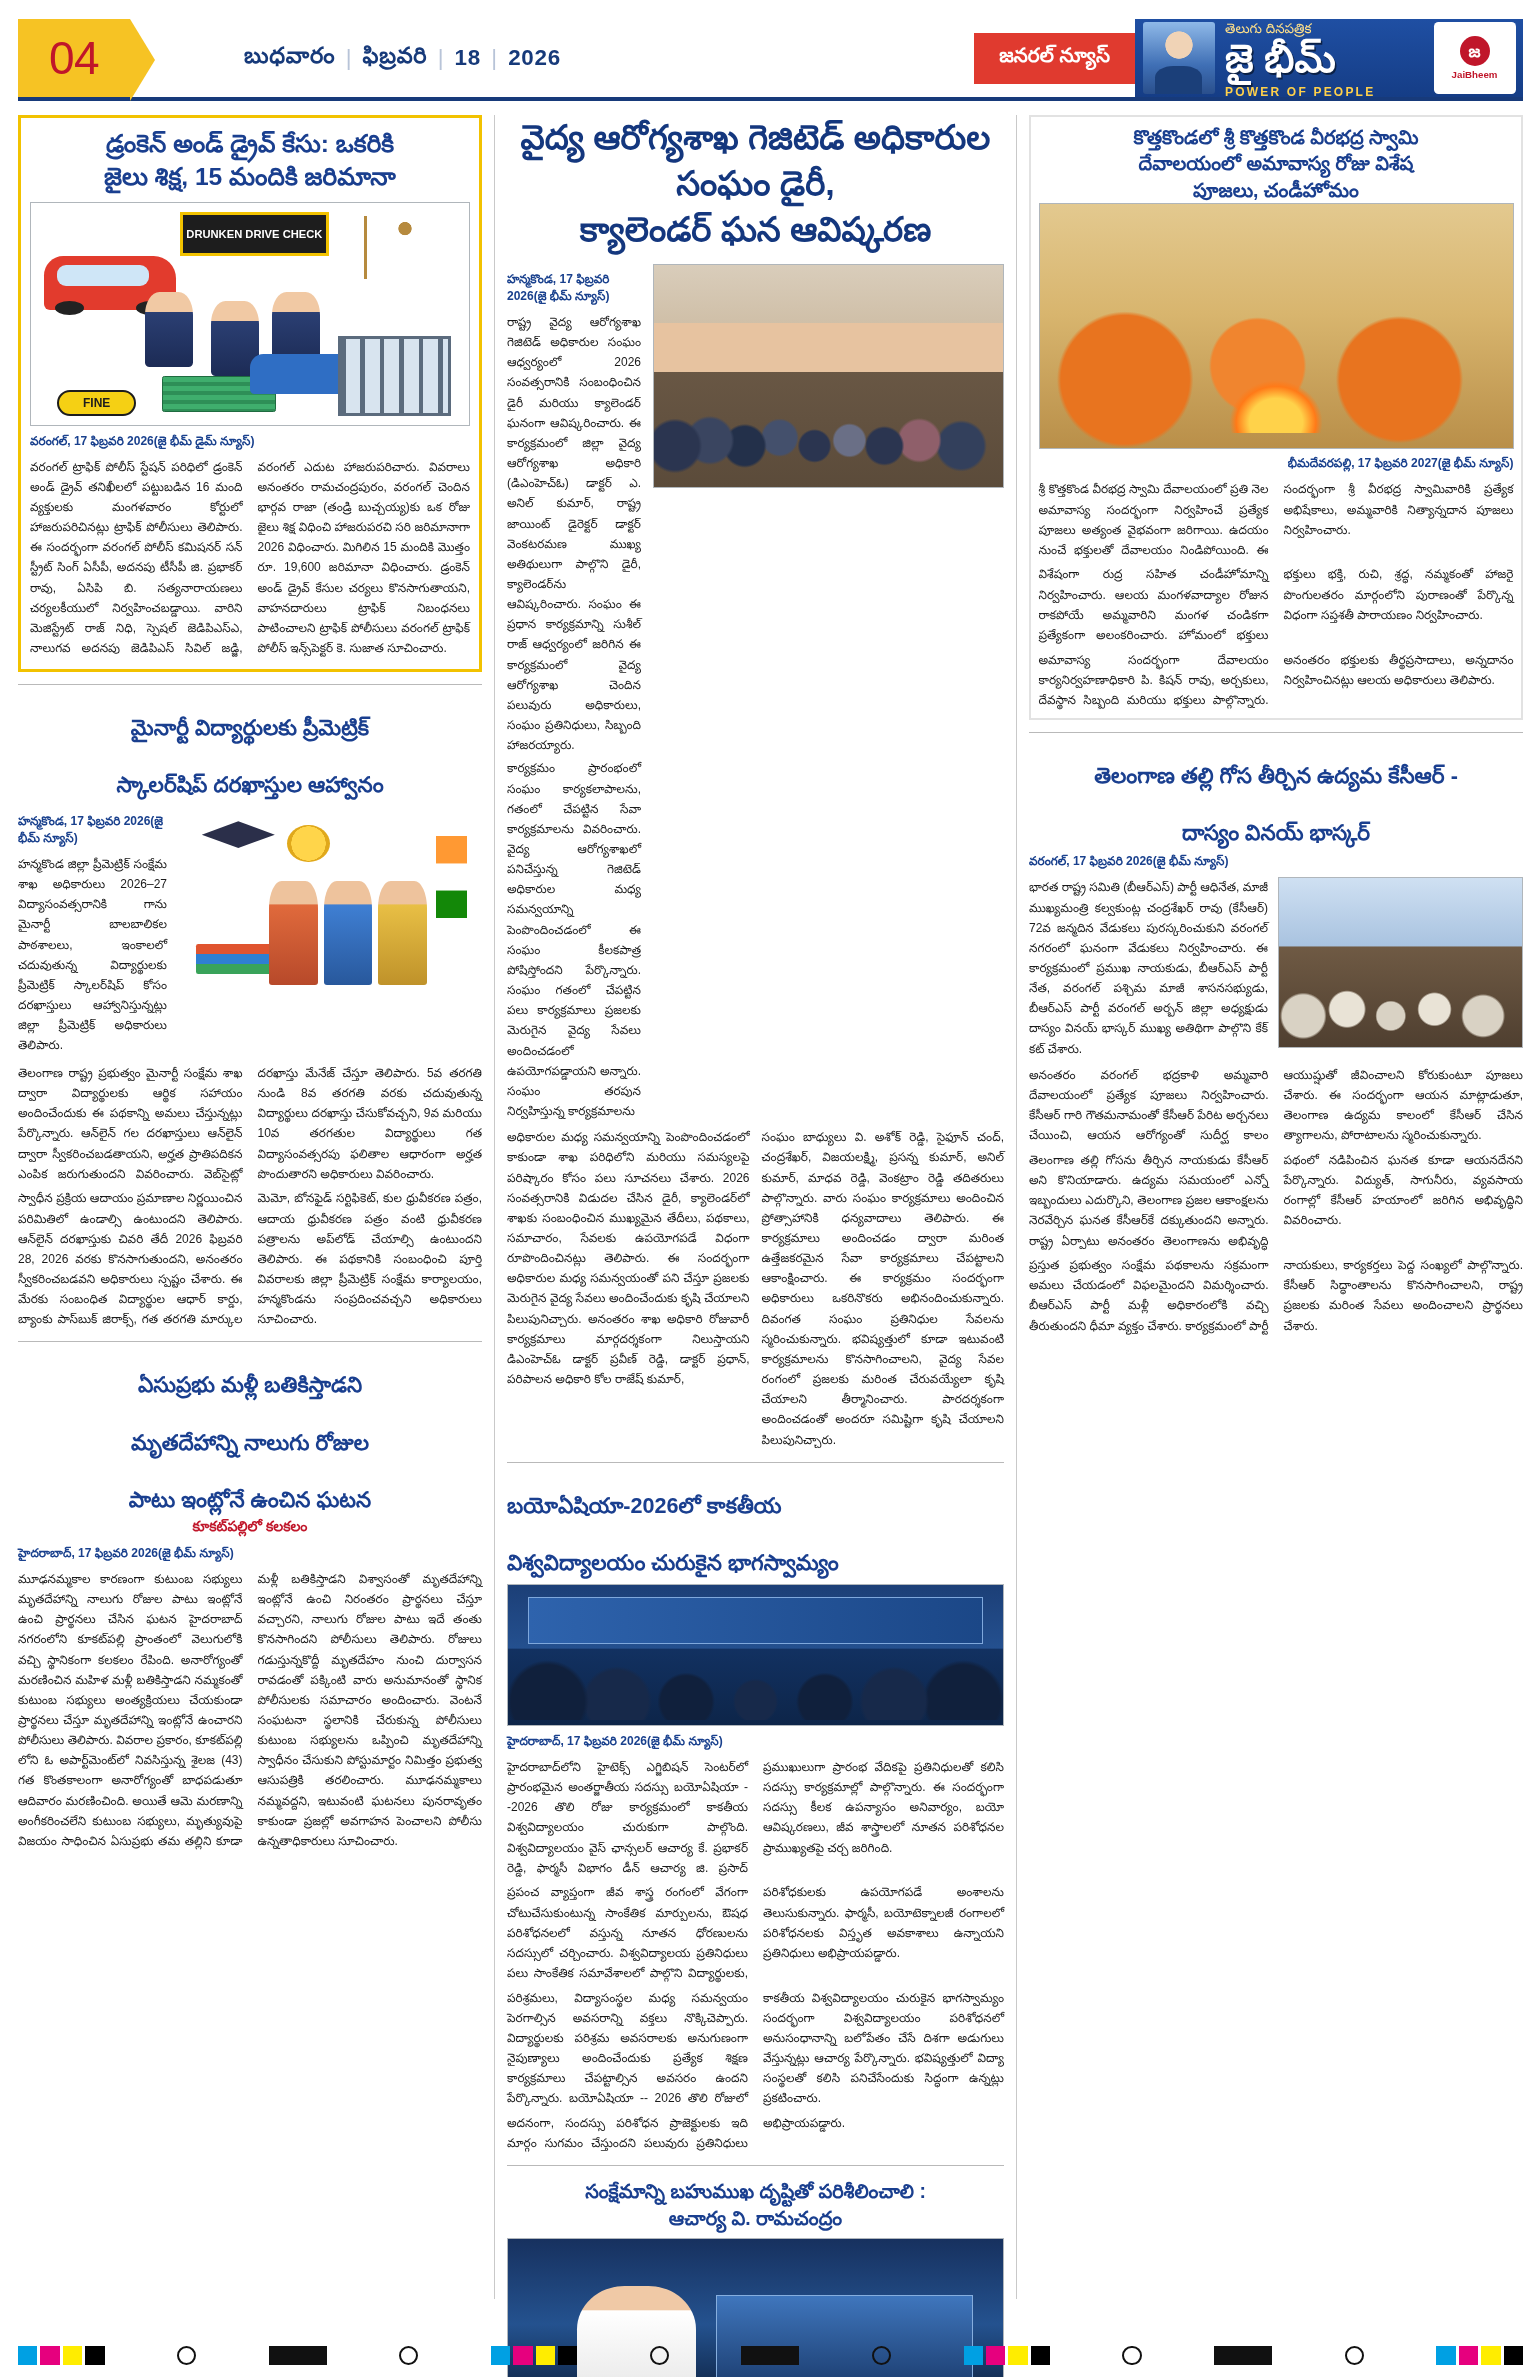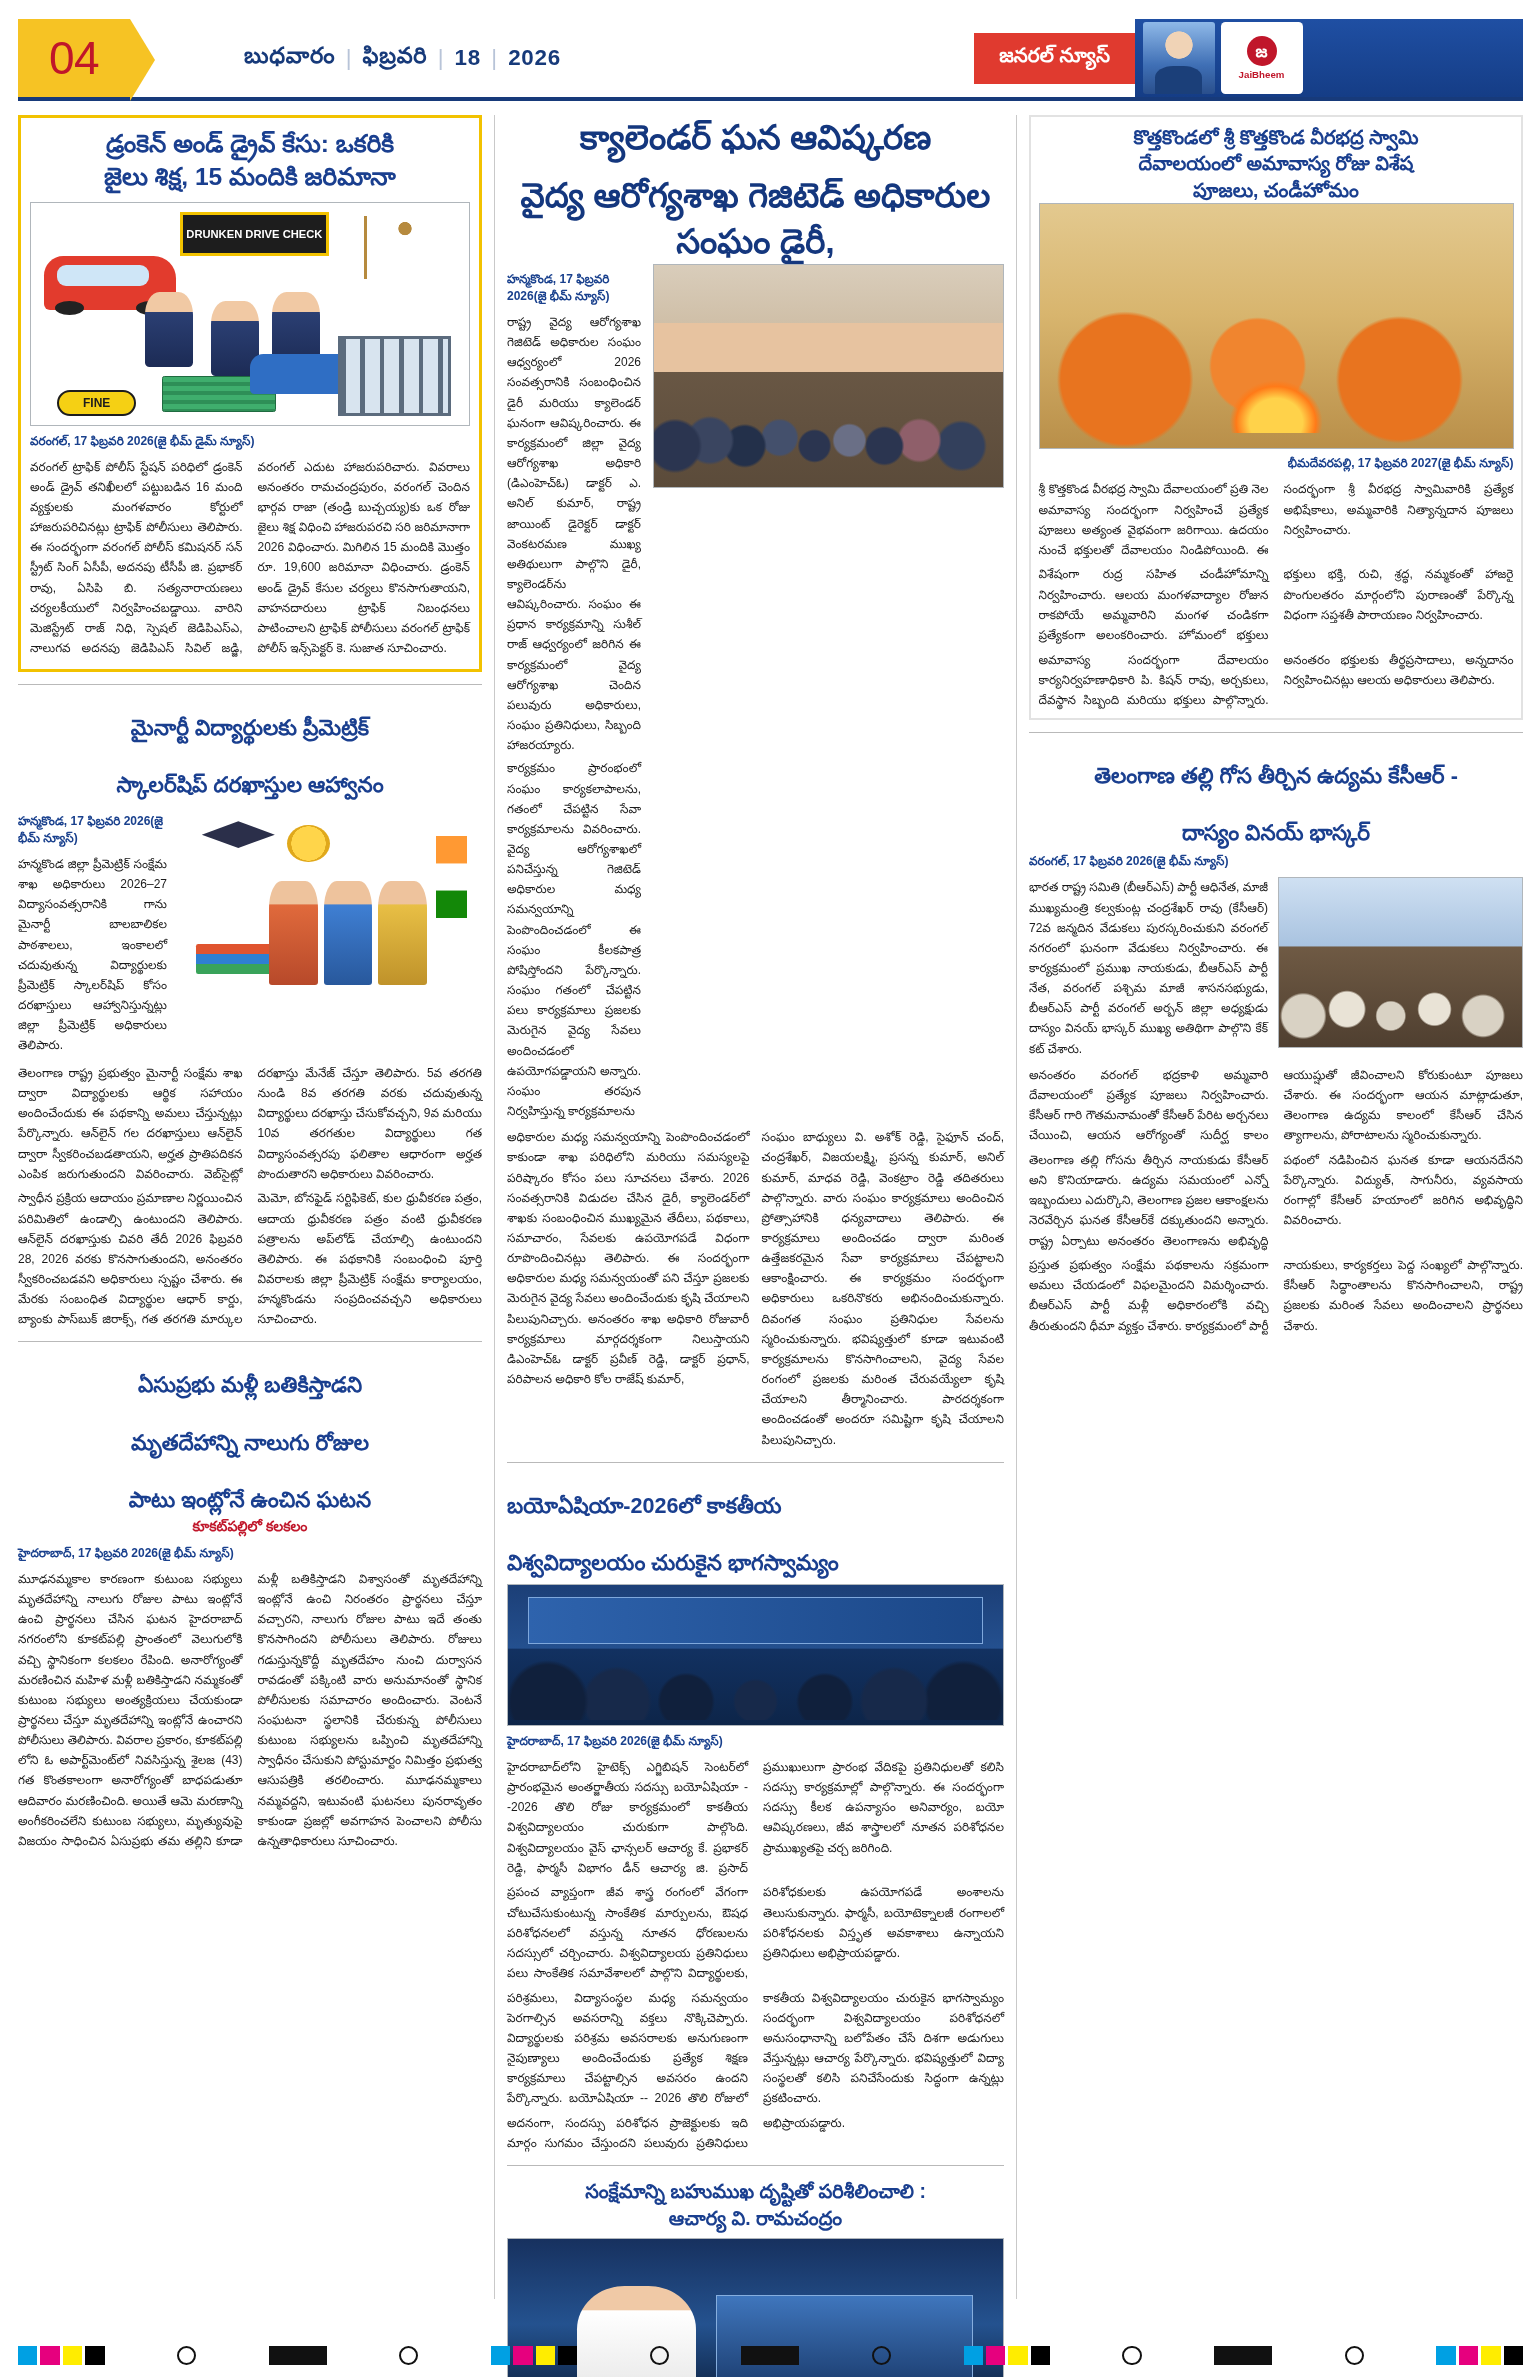--- a/index.html
+++ b/index.html
@@ -339,20 +339,25 @@
       <span class="sep">|</span>
       <span>ఫిబ్రవరి</span>
       <span class="sep">|</span>
       <span>18</span>
       <span class="sep">|</span>
       <span>2026</span>
     </div>
     <div class="section-tag">జనరల్ న్యూస్</div>
     <div class="masthead-right">
       <div class="mh-portrait"></div>
+      <div class="mh-brand">
+        <div class="t2">తెలుగు దినపత్రిక</div>
+        <div class="t1">జై భీమ్</div>
+        <div class="t3">POWER OF PEOPLE</div>
+      </div>
       <div class="mh-logo">
         <div class="circ">జ</div>
         <div>JaiBheem</div>
       </div>
     </div>
   </div>
 
   <div class="content">
 
     <div class="col col-1">
@@ -420,22 +425,22 @@
         <div class="sub-kicker">కూకట్‌పల్లిలో కలకలం</div>
         <div class="byline">హైదరాబాద్, 17 ఫిబ్రవరి 2026(జై భీమ్ న్యూస్)</div>
         <div class="body-text two-col">మూఢనమ్మకాల కారణంగా కుటుంబ సభ్యులు మృతదేహాన్ని నాలుగు రోజుల పాటు ఇంట్లోనే ఉంచి ప్రార్థనలు చేసిన ఘటన హైదరాబాద్ నగరంలోని కూకట్‌పల్లి ప్రాంతంలో వెలుగులోకి వచ్చి స్థానికంగా కలకలం రేపింది. అనారోగ్యంతో మరణించిన మహిళ మళ్లీ బతికిస్తాడని నమ్మకంతో కుటుంబ సభ్యులు అంత్యక్రియలు చేయకుండా ప్రార్థనలు చేస్తూ మృతదేహాన్ని ఇంట్లోనే ఉంచారని పోలీసులు తెలిపారు. వివరాల ప్రకారం, కూకట్‌పల్లి లోని ఓ అపార్ట్‌మెంట్‌లో నివసిస్తున్న శైలజ (43) గత కొంతకాలంగా అనారోగ్యంతో బాధపడుతూ ఆదివారం మరణించింది. అయితే ఆమె మరణాన్ని అంగీకరించలేని కుటుంబ సభ్యులు, మృత్యువుపై విజయం సాధించిన ఏసుప్రభు తమ తల్లిని కూడా మళ్లీ బతికిస్తాడని విశ్వాసంతో మృతదేహాన్ని ఇంట్లోనే ఉంచి నిరంతరం ప్రార్థనలు చేస్తూ వచ్చారని, నాలుగు రోజుల పాటు ఇదే తంతు కొనసాగిందని పోలీసులు తెలిపారు. రోజులు గడుస్తున్నకొద్దీ మృతదేహం నుంచి దుర్వాసన రావడంతో పక్కింటి వారు అనుమానంతో స్థానిక పోలీసులకు సమాచారం అందించారు. వెంటనే సంఘటనా స్థలానికి చేరుకున్న పోలీసులు కుటుంబ సభ్యులను ఒప్పించి మృతదేహాన్ని స్వాధీనం చేసుకుని పోస్టుమార్టం నిమిత్తం ప్రభుత్వ ఆసుపత్రికి తరలించారు. మూఢనమ్మకాలు నమ్మవద్దని, ఇటువంటి ఘటనలు పునరావృతం కాకుండా ప్రజల్లో అవగాహన పెంచాలని పోలీసు ఉన్నతాధికారులు సూచించారు.</div>
       </div>
 
     </div>
 
     <div class="col col-2">
 
       <div>
+        <div class="hl hl-xl">వైద్య ఆరోగ్యశాఖ గెజిటెడ్ అధికారుల సంఘం డైరీ,</div>
         <div class="hl hl-xl" style="margin-bottom:12px;">క్యాలెండర్ ఘన ఆవిష్కరణ</div>
-        <div class="hl hl-xl">వైద్య ఆరోగ్యశాఖ గెజిటెడ్ అధికారుల సంఘం డైరీ,</div>
 
         <div style="display:flex; gap:12px; align-items:flex-start;">
           <div style="width:134px;">
             <div class="byline">హన్మకొండ, 17 ఫిబ్రవరి 2026(జై భీమ్ న్యూస్)</div>
             <div class="body-text">రాష్ట్ర వైద్య ఆరోగ్యశాఖ గెజిటెడ్ అధికారుల సంఘం ఆధ్వర్యంలో 2026 సంవత్సరానికి సంబంధించిన డైరీ మరియు క్యాలెండర్ ఘనంగా ఆవిష్కరించారు. ఈ కార్యక్రమంలో జిల్లా వైద్య ఆరోగ్యశాఖ అధికారి (డిఎంహెచ్‌ఓ) డాక్టర్ ఎ. అనిల్ కుమార్, రాష్ట్ర జాయింట్ డైరెక్టర్ డాక్టర్ వెంకటరమణ ముఖ్య అతిథులుగా పాల్గొని డైరీ, క్యాలెండర్‌ను ఆవిష్కరించారు. సంఘం ఈ ప్రధాన కార్యక్రమాన్ని సుశీల్ రాజ్ ఆధ్వర్యంలో జరిగిన ఈ కార్యక్రమంలో వైద్య ఆరోగ్యశాఖ చెందిన పలువురు అధికారులు, సంఘం ప్రతినిధులు, సిబ్బంది హాజరయ్యారు.</div>
           </div>
           <div class="photo ph-room" style="flex:1;height:224px;">
             <div class="heads"></div>
             <div class="people"></div>
           </div>

